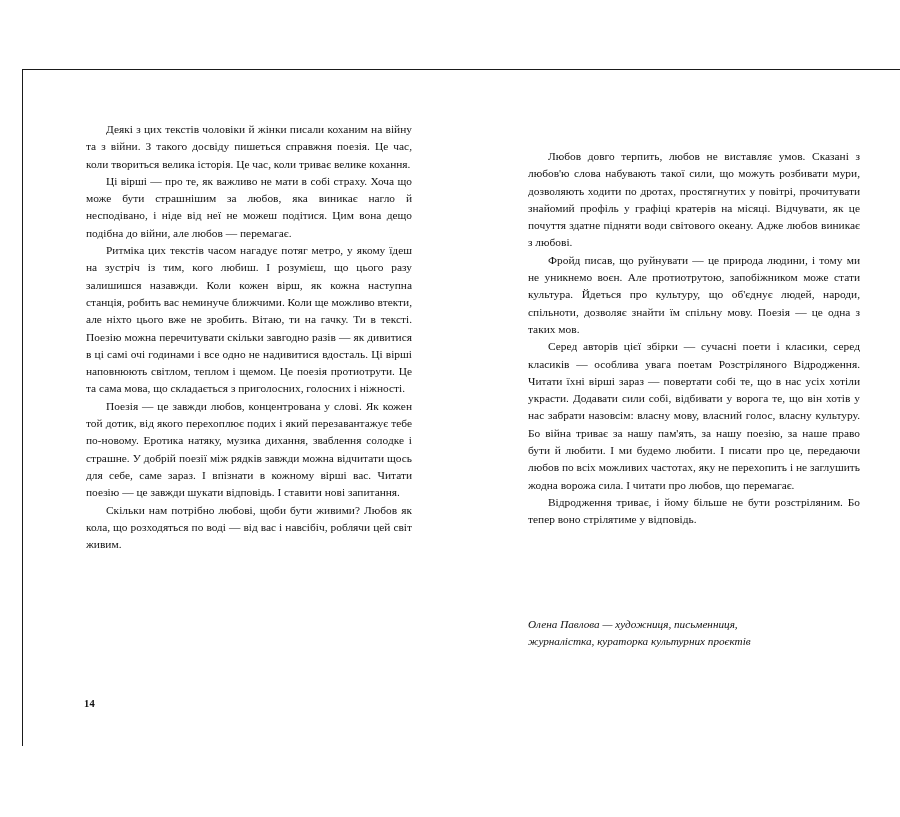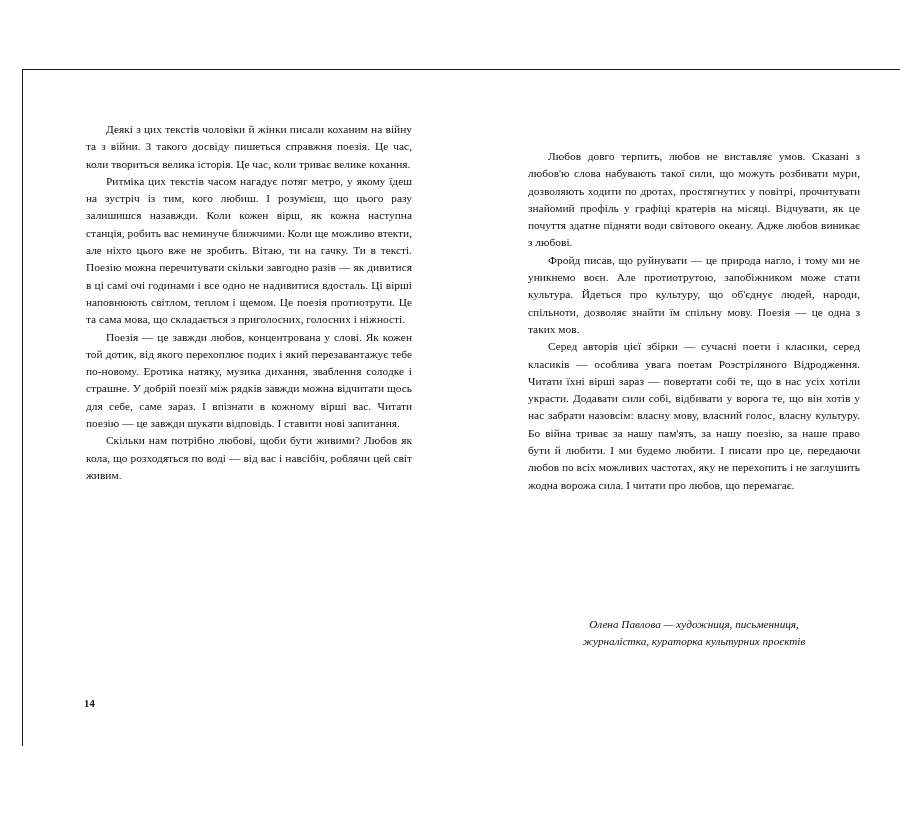--- a/index.html
+++ b/index.html
@@ -64,21 +64,21 @@
   .column p {
     margin: 0;
     text-indent: 20px;
   }
 
   .signature {
     position: absolute;
     left: 512px;
     top: 616px;
     width: 332px;
-    text-align: center;
+    text-align: left;
     font-style: italic;
     font-size: 11.2px;
     line-height: 17.3px;
   }
 
   .folio {
     position: absolute;
     left: 68px;
     top: 698px;
     font-size: 10.5px;
@@ -92,29 +92,31 @@
 
 <div class="page">
 
   <div class="spread">
 
     <div class="edge-top"></div>
     <div class="edge-left"></div>
 
     <div class="column left">
       <p>Деякі з цих текстів чоловіки й жінки писали коханим на війну та з війни. З такого досвіду пишеться справжня поезія. Це час, коли твориться велика історія. Це час, коли триває велике кохання.</p>
+      <p>Ці вірші — про те, як важливо не мати в собі страху. Хоча що може бути страшнішим за любов, яка виникає нагло й несподівано, і ніде від неї не можеш подітися. Цим вона дещо подібна до війни, але любов — перемагає.</p>
       <p>Ритміка цих текстів часом нагадує потяг метро, у якому їдеш на зустріч із тим, кого любиш. І розумієш, що цього разу залишишся назавжди. Коли кожен вірш, як кожна наступна станція, робить вас неминуче ближчими. Коли ще можливо втекти, але ніхто цього вже не зробить. Вітаю, ти на гачку. Ти в тексті. Поезію можна перечитувати скільки завгодно разів — як дивитися в ці самі очі годинами і все одно не надивитися вдосталь. Ці вірші наповнюють світлом, теплом і щемом. Це поезія протиотрути. Це та сама мова, що складається з приголосних, голосних і ніжності.</p>
       <p>Поезія — це завжди любов, концентрована у слові. Як кожен той дотик, від якого перехоплює подих і який перезавантажує тебе по-новому. Еротика натяку, музика дихання, зваблення солодке і страшне. У добрій поезії між рядків завжди можна відчитати щось для себе, саме зараз. І впізнати в кожному вірші вас. Читати поезію — це завжди шукати відповідь. І ставити нові запитання.</p>
       <p>Скільки нам потрібно любові, щоби бути живими? Любов як кола, що розходяться по воді — від вас і навсібіч, роблячи цей світ живим.</p>
     </div>
 
     <div class="column right">
       <p>Любов довго терпить, любов не виставляє умов. Сказані з любов'ю слова набувають такої сили, що можуть розбивати мури, дозволяють ходити по дротах, простягнутих у повітрі, прочитувати знайомий профіль у графіці кратерів на місяці. Відчувати, як це почуття здатне підняти води світового океану. Адже любов виникає з любові.</p>
-      <p>Фройд писав, що руйнувати — це природа нагло, і тому ми не уникнемо воєн. Але протиотрутою, запобіжником може стати культура. Йдеться про культуру, що об'єднує людей, народи, спільноти, дозволяє знайти їм спільну мову. Поезія — це одна з таких мов.</p>
+      <p>Фройд писав, що руйнувати — це природа людини, і тому ми не уникнемо воєн. Але протиотрутою, запобіжником може стати культура. Йдеться про культуру, що об'єднує людей, народи, спільноти, дозволяє знайти їм спільну мову. Поезія — це одна з таких мов.</p>
       <p>Серед авторів цієї збірки — сучасні поети і класики, серед класиків — особлива увага поетам Розстріляного Відродження. Читати їхні вірші зараз — повертати собі те, що в нас усіх хотіли украсти. Додавати сили собі, відбивати у ворога те, що він хотів у нас забрати назовсім: власну мову, власний голос, власну культуру. Бо війна триває за нашу пам'ять, за нашу поезію, за наше право бути й любити. І ми будемо любити. І писати про це, передаючи любов по всіх можливих частотах, яку не перехопить і не заглушить жодна ворожа сила. І читати про любов, що перемагає.</p>
+      <p>Відродження триває, і йому більше не бути розстріляним. Бо тепер воно стрілятиме у відповідь.</p>
     </div>
 
     <div class="signature">
       <div>Олена Павлова — художниця, письменниця,</div>
       <div>журналістка, кураторка культурних проєктів</div>
     </div>
 
     <div class="folio">14</div>
 
   </div>

